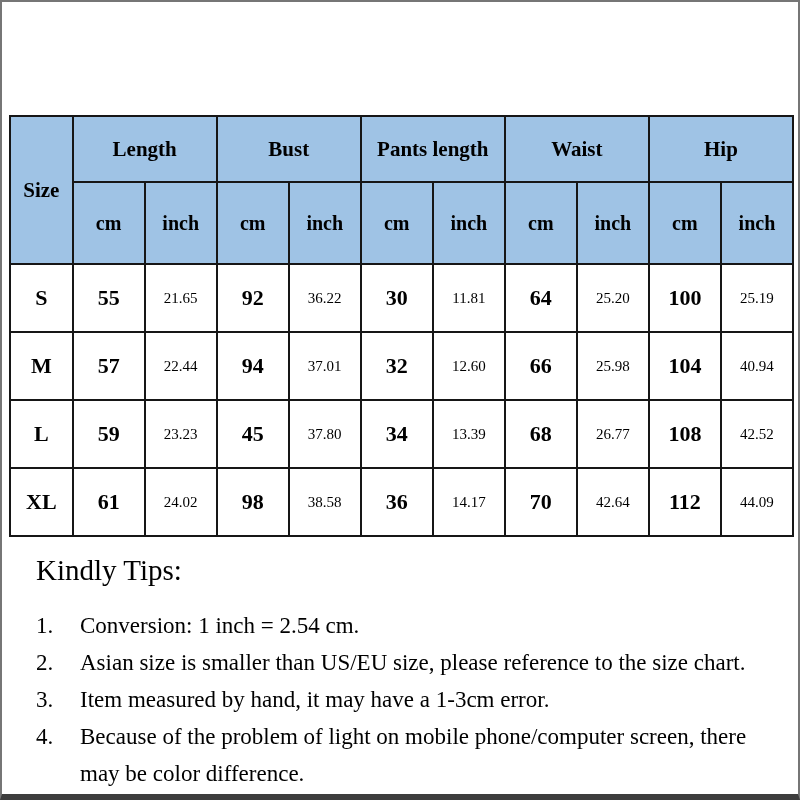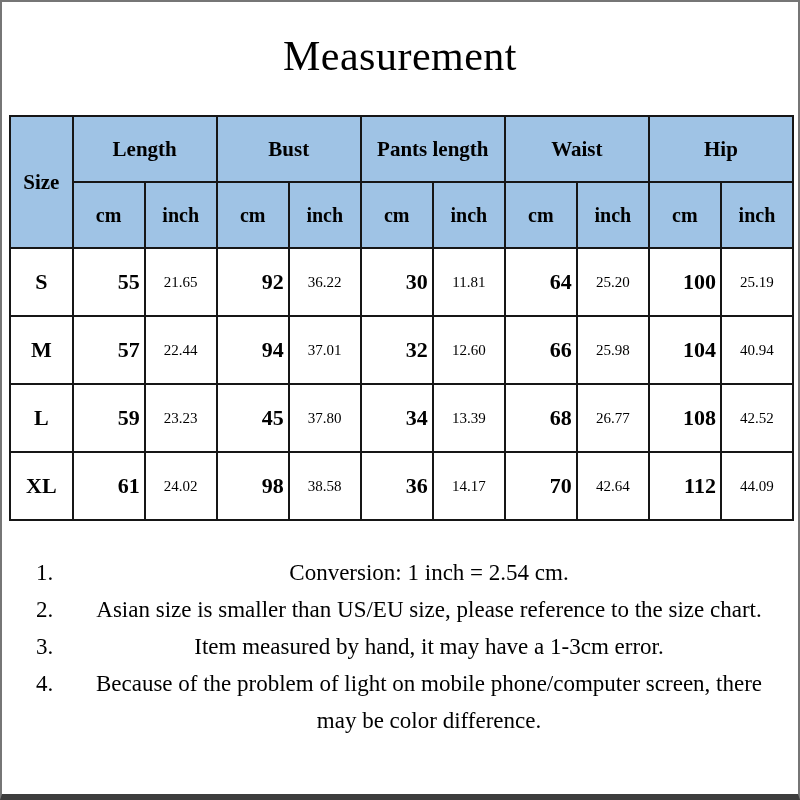--- a/index.html
+++ b/index.html
@@ -40,30 +40,30 @@
     table-layout: fixed;
   }
   .size-chart th, .size-chart td {
     border: 2px solid #161616;
     text-align: center;
     vertical-align: middle;
     padding: 4px;
     overflow: hidden;
   }
   .size-chart thead tr.group-row { height: 66px; }
-  .size-chart thead tr.unit-row  { height: 66px; }
+  .size-chart thead tr.unit-row  { height: 82px; }
   .size-chart tbody tr { height: 68px; }
   .size-chart thead th {
     background: #9FC3E5;
     font-weight: bold;
     font-size: 21px;
   }
   .size-chart thead th.unit { font-size: 20px; }
   .size-chart td.size-cell { font-weight: bold; font-size: 22px; }
-  .size-chart td.cm-cell   { font-weight: bold; font-size: 22px; text-align: right; }
+  .size-chart td.cm-cell   { font-weight: bold; font-size: 22px; }
   .size-chart td.inch-cell { font-weight: normal; font-size: 15px; }
   .tips {
     position: absolute;
     left: 34px;
     top: 552px;
     width: 742px;
   }
   .tips-heading {
     font-size: 29px;
     margin: 0 0 20px 0;
@@ -75,29 +75,27 @@
     line-height: 37px;
   }
   .tip-num {
     flex: none;
     width: 28px;
     text-align: left;
   }
   .tip-text {
     padding-left: 16px;
     flex: 1;
-    text-align: center;
   }
 </style>
 </head>
 <body>
 
 <div class="page">
 
-  <div class="title">Measurement</div>
 
   <table class="size-chart">
     <colgroup>
       <col style="width:8%">
       <col style="width:9.2%">
         <col style="width:9.2%">
       <col style="width:9.2%">
         <col style="width:9.2%">
       <col style="width:9.2%">
         <col style="width:9.2%">
@@ -178,20 +176,21 @@
         <td class="inch-cell">14.17</td>
         <td class="cm-cell">70</td>
         <td class="inch-cell">42.64</td>
         <td class="cm-cell">112</td>
         <td class="inch-cell">44.09</td>
       </tr>
     </tbody>
   </table>
 
   <div class="tips">
+    <div class="tips-heading">Kindly Tips:</div>
     <div class="tip-row">
       <span class="tip-num">1.</span>
       <span class="tip-text">Conversion: 1 inch = 2.54 cm.</span>
     </div>
     <div class="tip-row">
       <span class="tip-num">2.</span>
       <span class="tip-text">Asian size is smaller than US/EU size, please reference to the size chart.</span>
     </div>
     <div class="tip-row">
       <span class="tip-num">3.</span>

